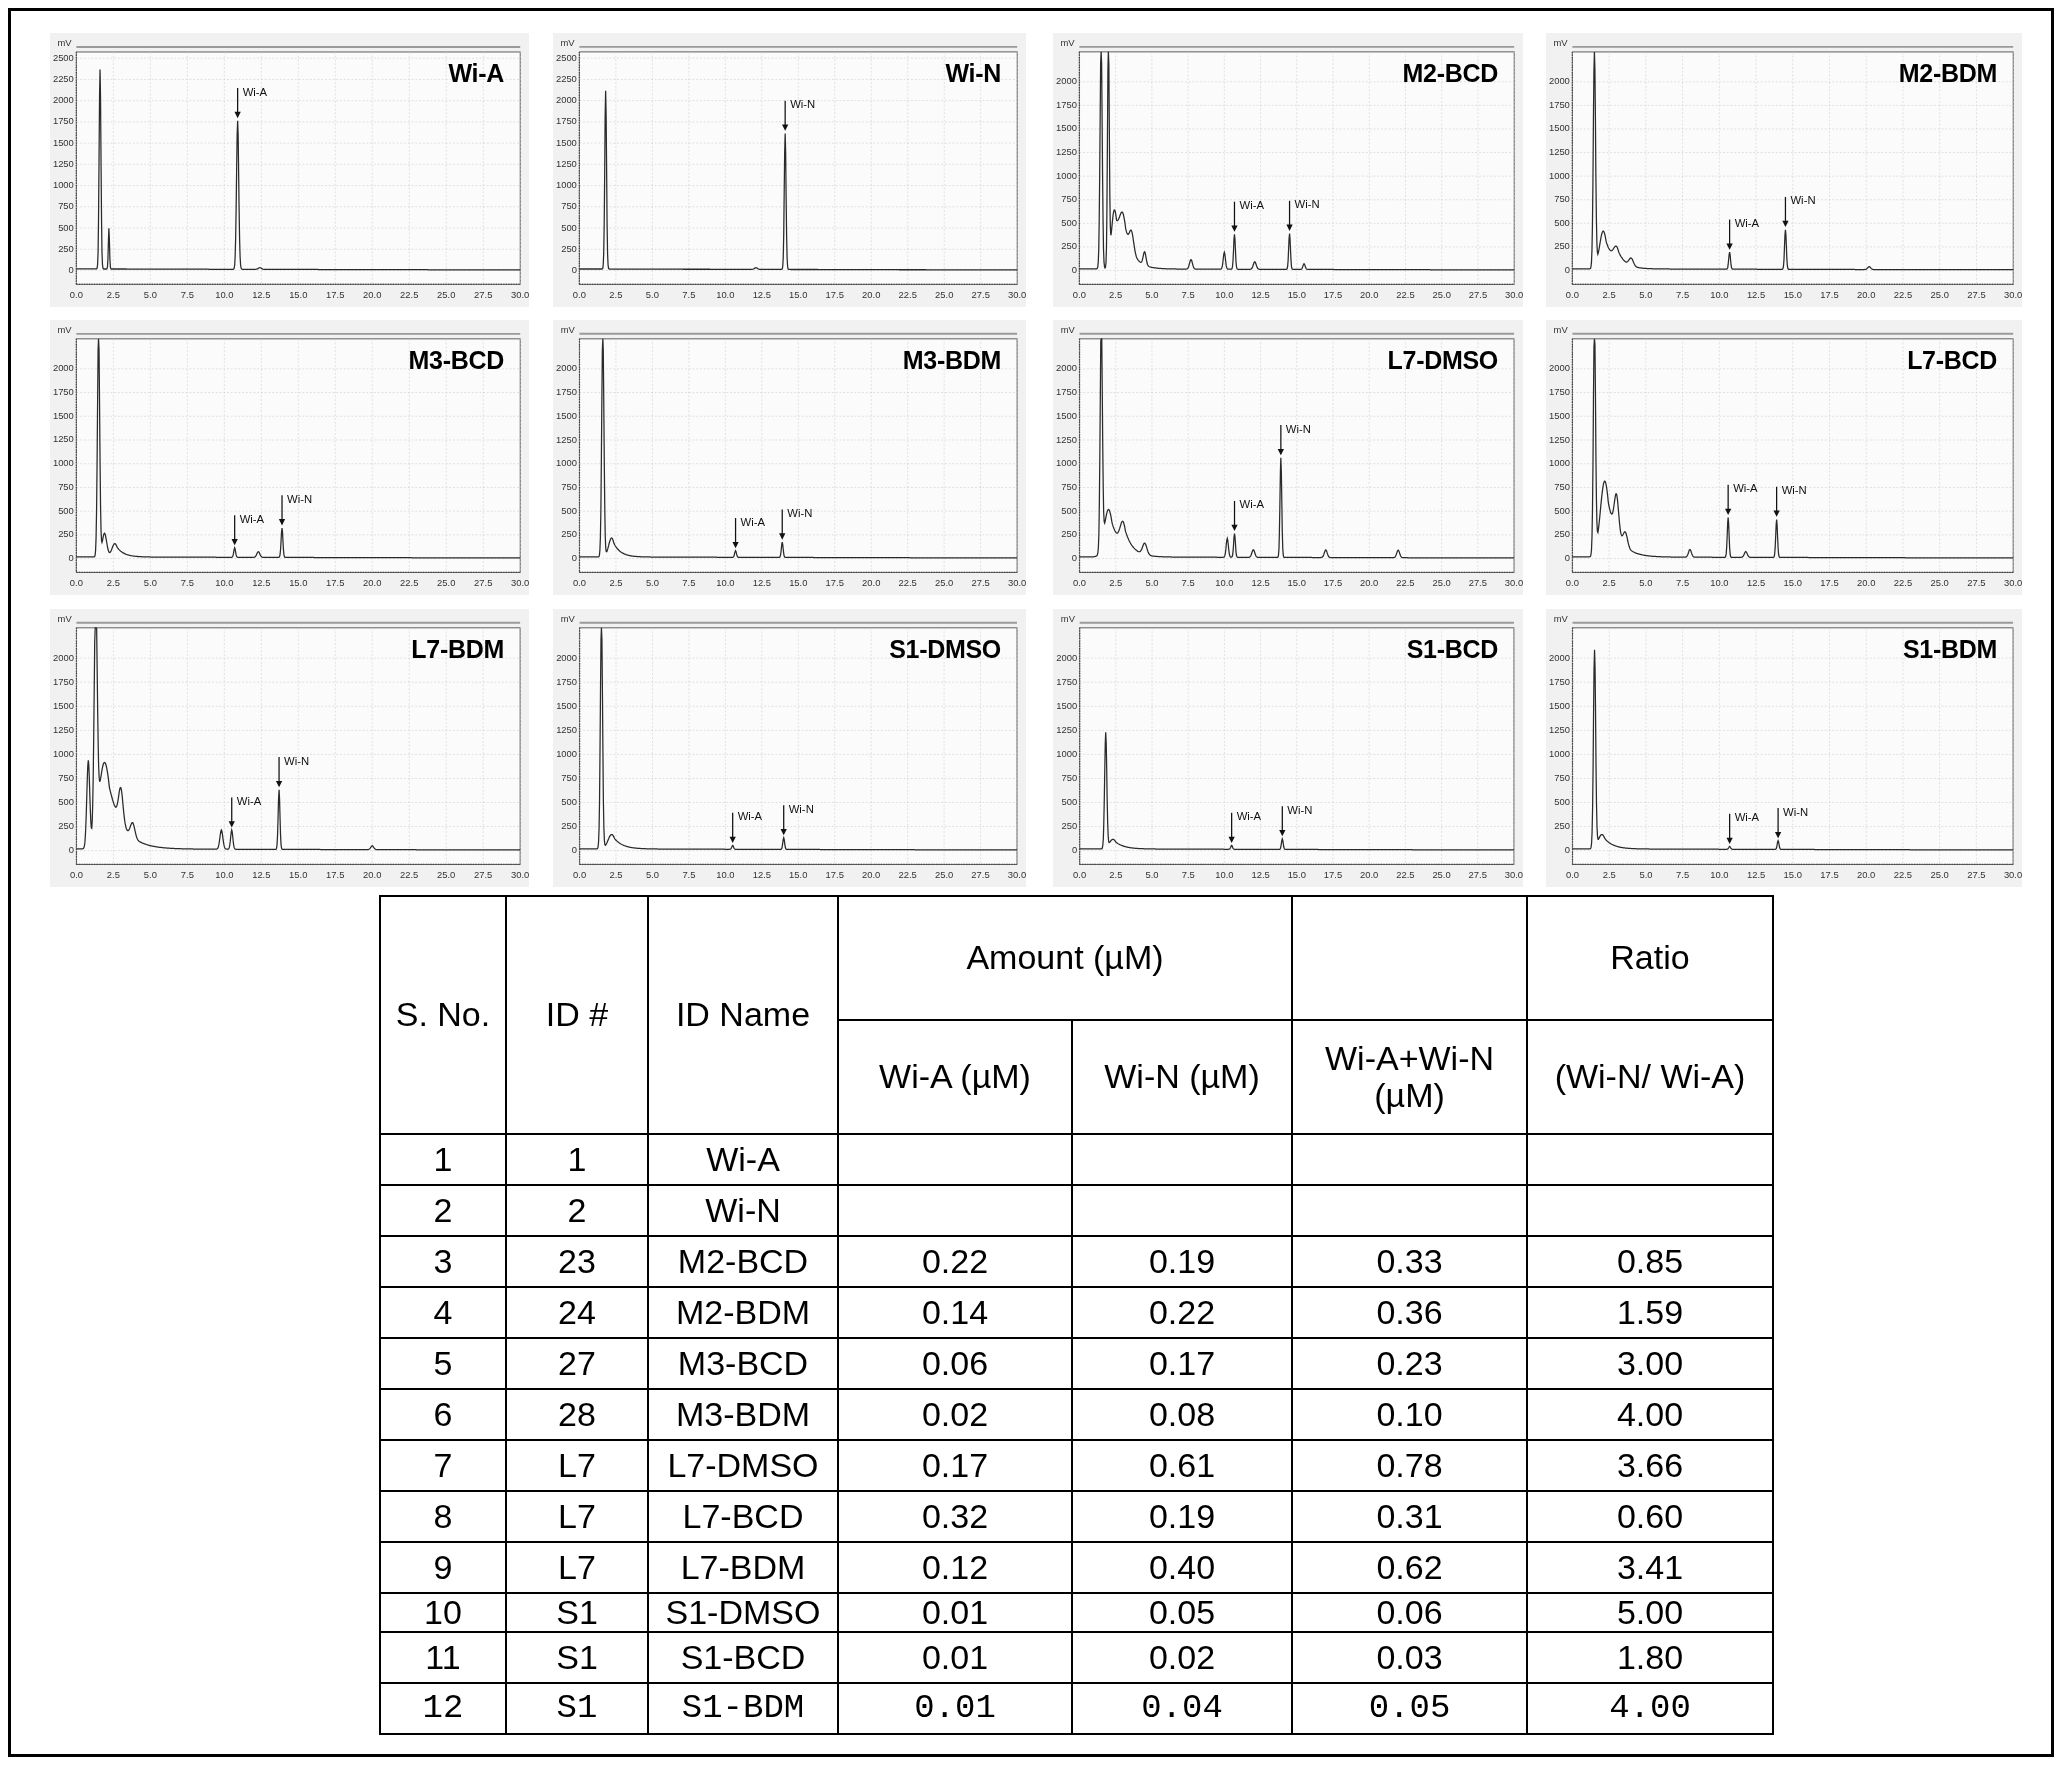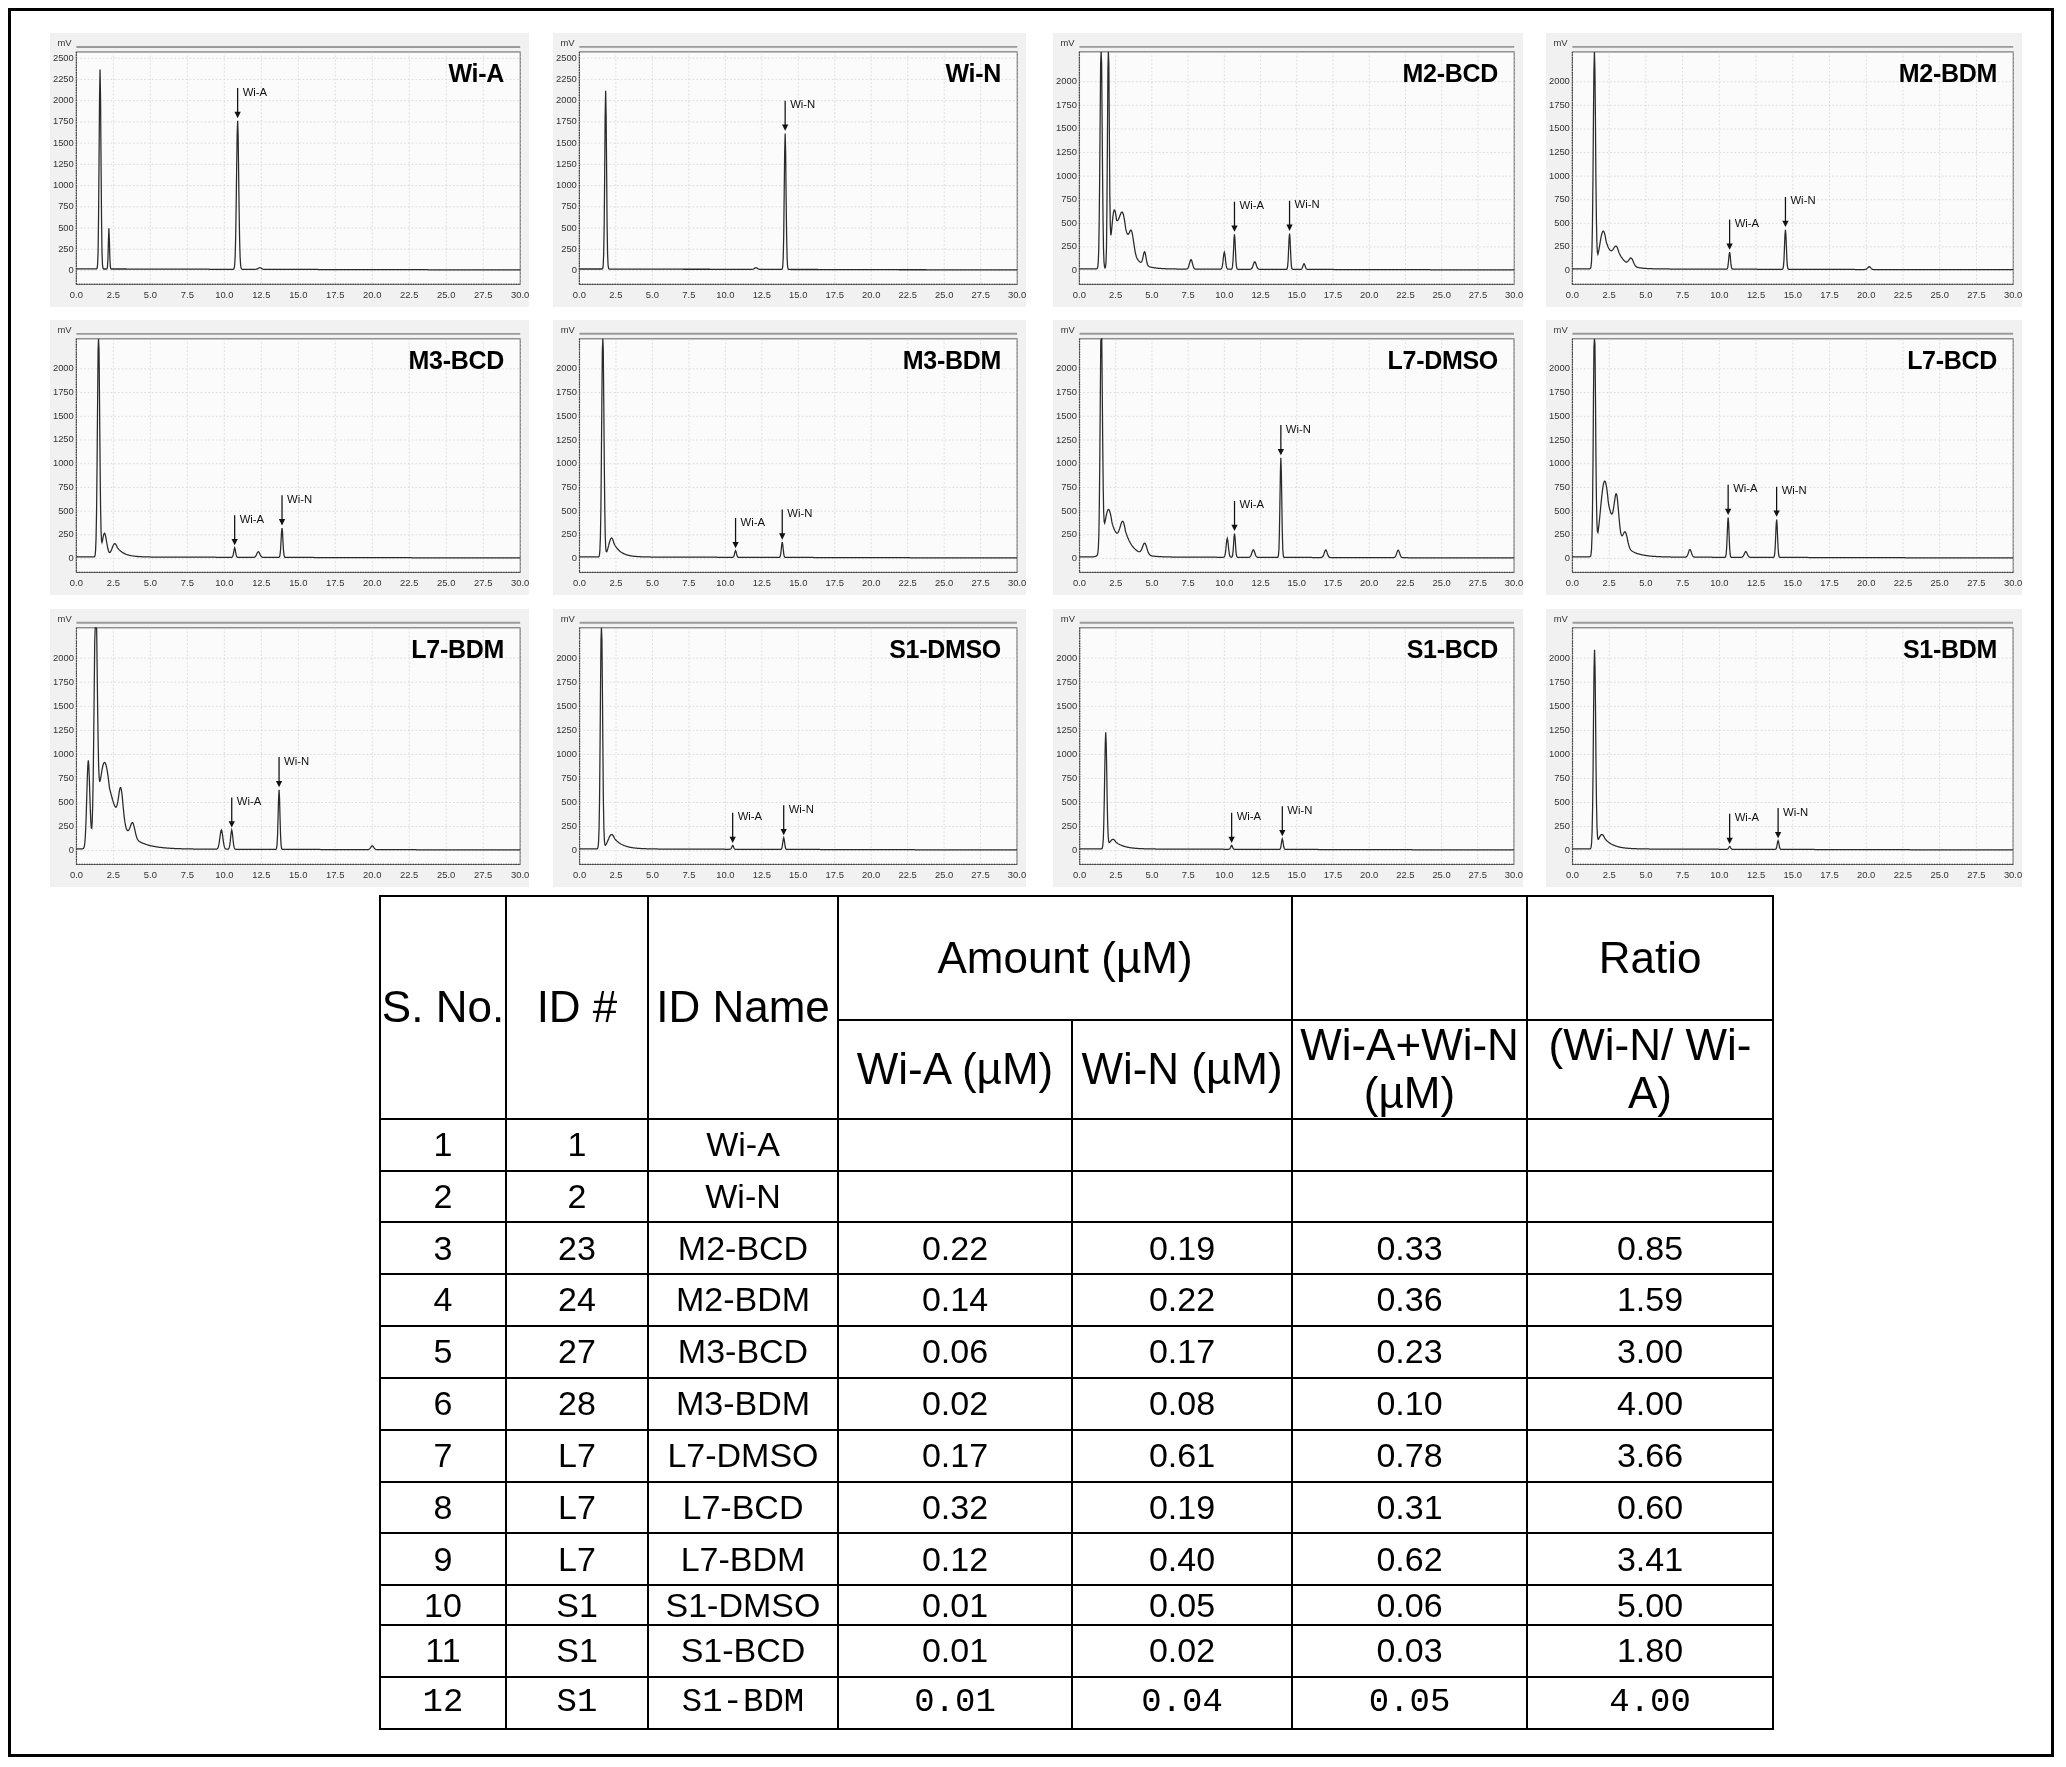--- a/index.html
+++ b/index.html
@@ -3,21 +3,21 @@
 <meta charset="utf-8">
 <style>
   html, body { margin:0; padding:0; background:#ffffff; }
   body { width:2066px; height:1768px; position:relative; overflow:hidden; font-family:"Liberation Sans", sans-serif; }
   .frame { position:absolute; left:7.5px; top:7.5px; width:2046px; height:1749px; border:3.8px solid #000; box-sizing:border-box; background:#fff; }
   .panel { position:absolute; background:#f1f1f1; }
   .panel svg { position:absolute; left:0; top:0; }
   .panel-title { position:absolute; right:25px; top:26px; font-weight:bold; font-size:25px; color:#000; font-family:"Liberation Sans", sans-serif; letter-spacing:-0.3px; }
   table.results { position:absolute; left:379px; top:895px; width:1393px; height:835px; border-collapse:collapse; table-layout:fixed; font-family:"Liberation Sans", sans-serif; font-size:34px; color:#000; }
   table.results td, table.results th { border:2.5px solid #000; text-align:center; vertical-align:middle; font-weight:normal; padding:0; line-height:1.1; }
-  table.results th { font-size:44px;margin-left:40px; }
+  table.results th { font-size:34px;margin-left:40px; }
   .sm-lbl { font-size:15px; fill:#333; font-family:"Liberation Sans", sans-serif; }
   .ann { font-size:18px; fill:#111; font-family:"Liberation Sans", sans-serif; }
 </style>
 </head>
 <body>
 
 <div class="frame"></div>
 
 <div id="panels">
     <div class="panel" style="left: 50px; top: 33px; width: 479px; height: 274px;">
@@ -768,21 +768,21 @@
   </colgroup>
   <thead>
     <tr style="height:124px">
       <th rowspan="2">S. No.</th>
       <th rowspan="2">ID #</th>
       <th rowspan="2">ID Name</th>
       <th colspan="2">Amount (µM)</th>
       <th></th>
       <th>Ratio</th>
     </tr>
-    <tr style="height:98px">
+    <tr style="height:114px">
       <th>Wi-A (µM)</th>
       <th>Wi-N (µM)</th>
       <th>
         <span>Wi-A+Wi-N</span><br>
         <span>(µM)</span>
       </th>
       <th>(Wi-N/ Wi-A)</th>
     </tr>
   </thead>
   <tbody id="tbody">

